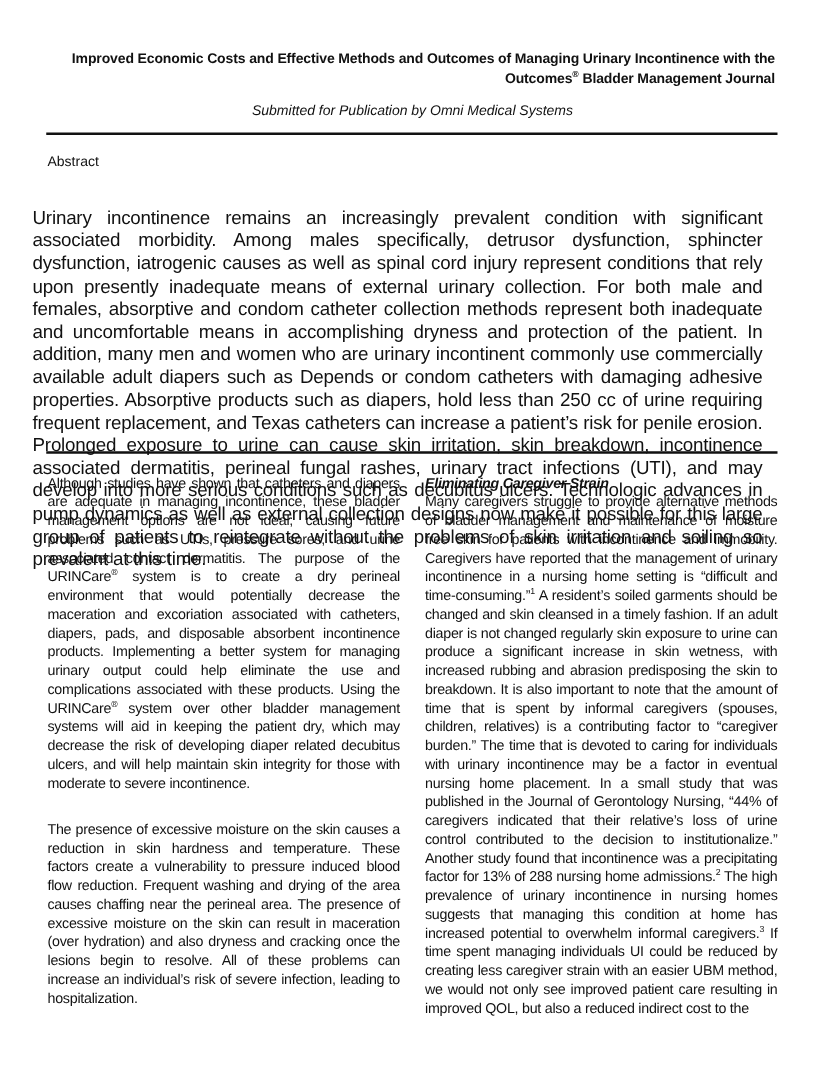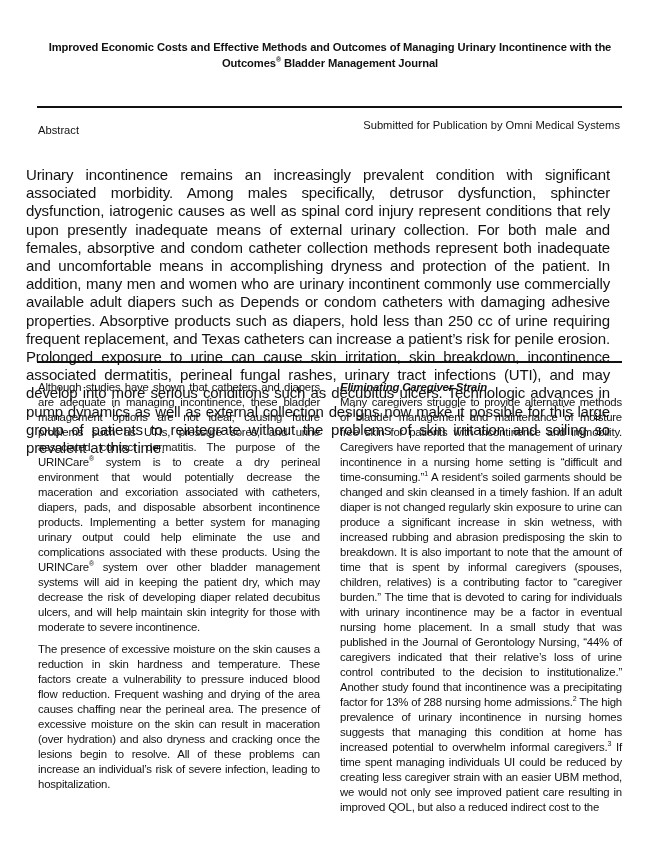--- a/index.html
+++ b/index.html
@@ -1,35 +1,35 @@
 <!DOCTYPE html>
 <html><head>
 <meta charset="utf-8">
 <style>
   html, body { margin: 0; padding: 0; background: #ffffff; }
   body { width: 660px; height: 854px; overflow: hidden; position: relative;
          font-family: "Liberation Sans", sans-serif; color: #111; }
   .page { position: absolute; left: 0; top: 0; width: 660px; height: 854px; background: #fff; }
-  .title { position: absolute; left: 40px; width: 580px; top: 39px; text-align: center;
+  .title { position: absolute; left: 40px; width: 580px; top: 39px; text-align: right;
            font-weight: bold; font-size: 11.2px; line-height: 16px; letter-spacing: -0.1px; }
-  .subtitle { position: absolute; left: 40px; width: 580px; top: 82px; text-align: right;
-              font-size: 11.2px; line-height: 14px; margin-top: 36px; }
+  .subtitle { position: absolute; left: 40px; width: 580px; top: 82px; text-align: center;
+              font-style: italic; font-size: 11.2px; line-height: 14px; }
   .rule { position: absolute; left: 37px; width: 585px; height: 2px; background: #111; }
   .rule.top { top: 106px; }
   .rule.mid { top: 361px; }
   .abstract-heading { position: absolute; left: 38px; top: 124px; font-weight: normal; font-size: 11.2px; }
   .abstract-body { position: absolute; left: 26px; width: 584px; top: 155px;
                    font-size: 15px; line-height: 18.2px; text-align: justify; letter-spacing: -0.15px; margin-top: 11px; }
   .col { position: absolute; top: 380px; width: 282px; font-size: 11.4px; line-height: 15px;
          text-align: justify; letter-spacing: -0.2px; }
   .col.left { left: 38px; }
   .col.right { left: 340px; }
   .col h3 { margin: 0; font-size: 11.4px; font-weight: bold; font-style: italic; line-height: 15px; }
   .col p { margin: 0; }
-  .col p + p { margin-top: 7px; }
+  .col p + p { margin-top: 22px; }
   .col.right h3 { }
   sup { font-size: 7px; line-height: 0; vertical-align: super; }
 </style>
 </head>
 <body>
 
 <div class="page">
 
   <div class="title">
     <span>Improved Economic Costs and Effective Methods and Outcomes of Managing Urinary Incontinence with the</span><br>

